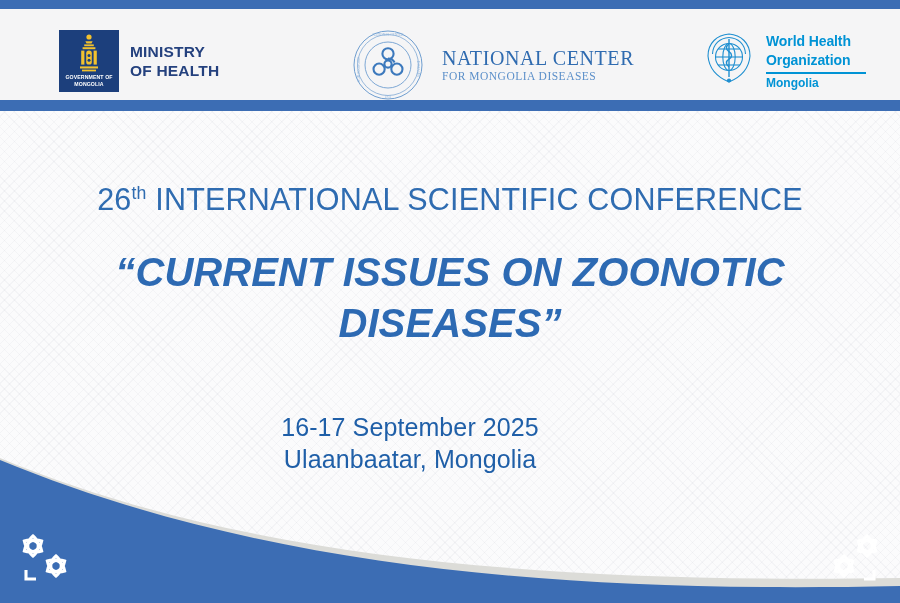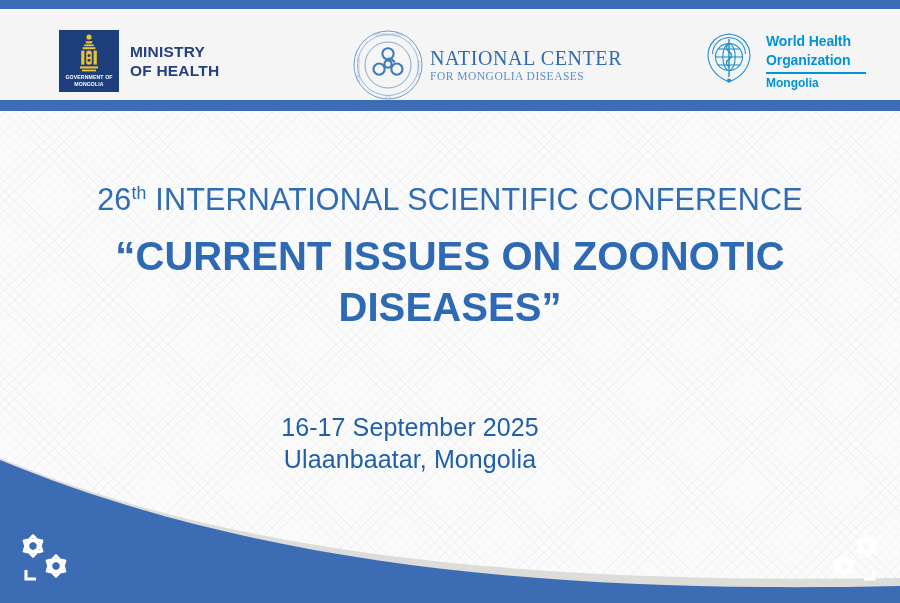--- a/index.html
+++ b/index.html
@@ -76,21 +76,21 @@
     line-height: 19px;
     letter-spacing: 0.2px;
   }
 
   
   .ncz {
     position: absolute;
     left: 352px; top: 20px;
     display: flex;
     align-items: center;
-    gap: 6px;
+    gap: 18px;
   }
   .ncz-seal { width: 72px; height: 72px; display: block; }
   .ncz-text { line-height: 1; }
   .ncz-line1 {
     color: #2f6bb0;
     font-family: "Liberation Serif", serif;
     font-size: 20px;
     letter-spacing: 0.6px;
     line-height: 22px;
   }
@@ -165,22 +165,23 @@
     font-size: 0.58em;
     vertical-align: super;
     line-height: 0;
   }
   .title-main {
     color: #2d6ab3;
     font-size: 40px;
     font-weight: bold;
     letter-spacing: 0.1px;
     line-height: 51px;
-    margin-top: 12px;
+    margin-top: 28px;
     padding: 0 60px;
+    font-style: italic;
   }
 
   
   .meta-block {
     position: absolute;
     left: 0; top: 300px;
     width: 820px;
     text-align: center;
   }
   .meta-line {

